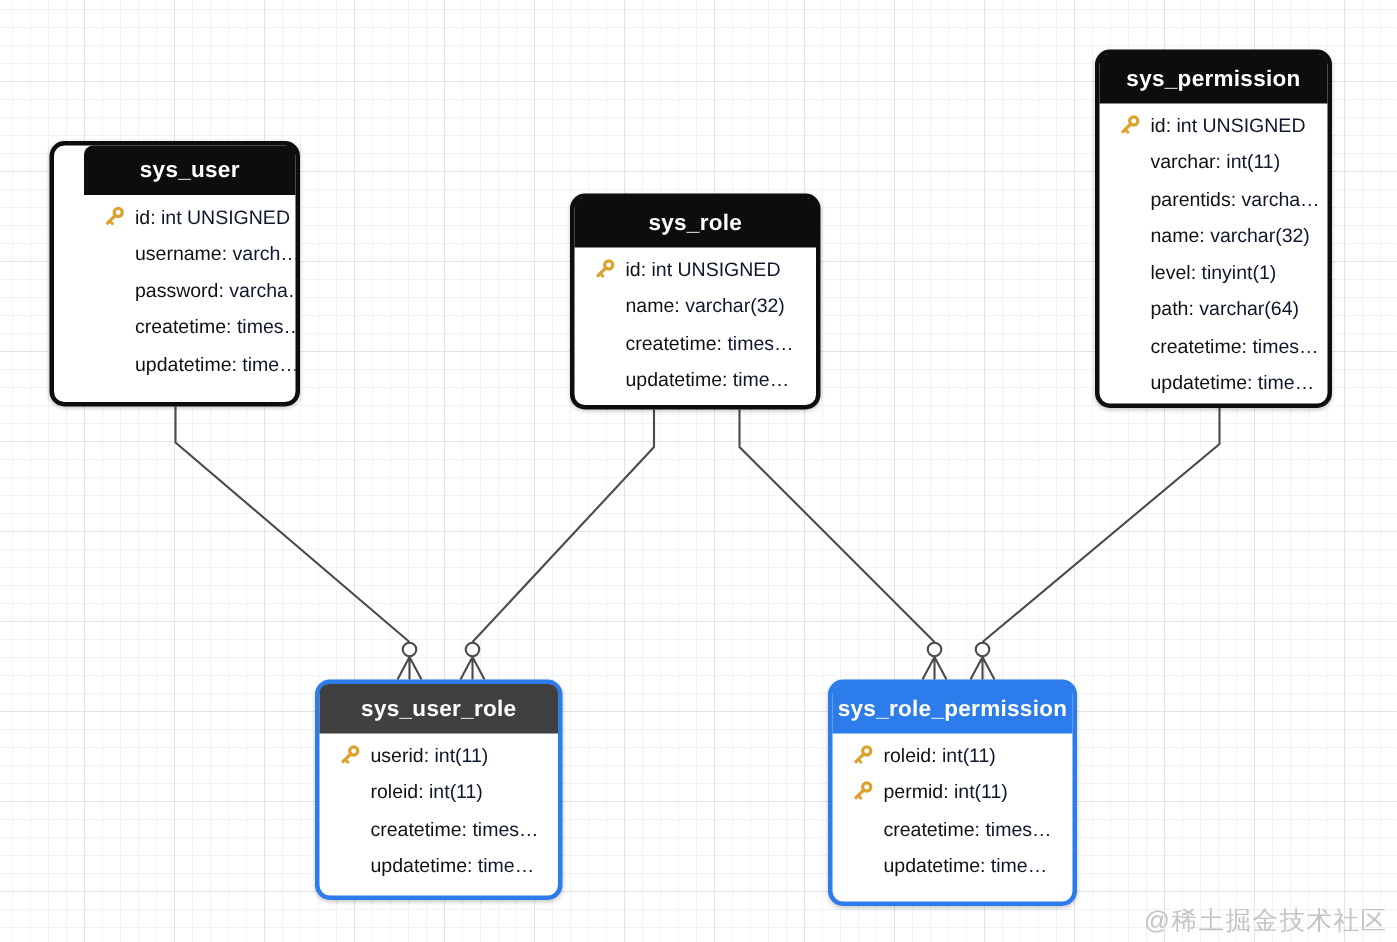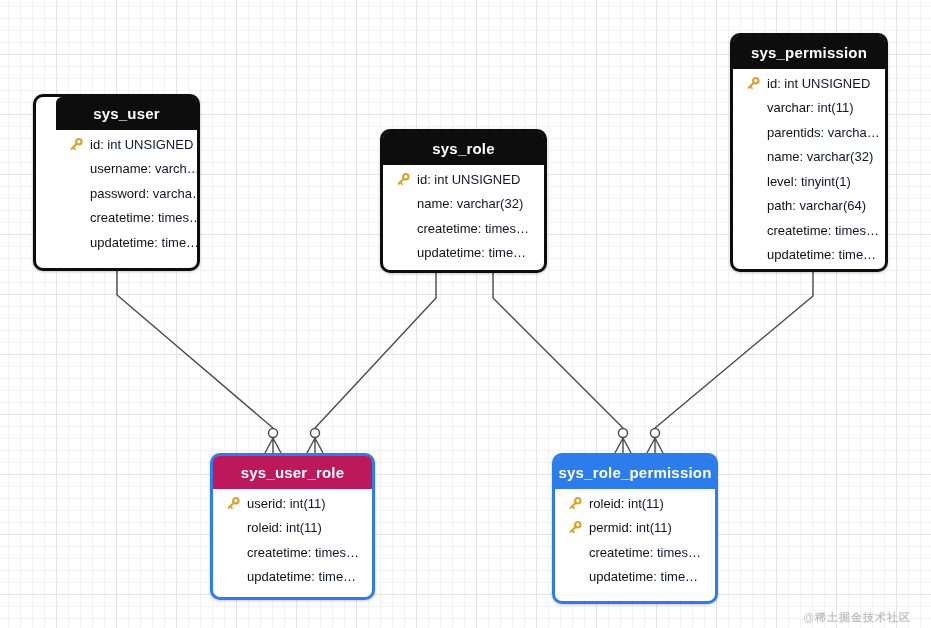--- a/index.html
+++ b/index.html
@@ -63,27 +63,26 @@
     margin-left: 12px;
     flex: 0 0 22px;
     display: flex;
     align-items: center;
   }
   .field-name { font-weight: normal; color: #111111; }
   .field-type { color: #0f172a; }
 
   #watermark {
     position: absolute;
-    right: 20px;
+    right: 6px;
     bottom: 3px;
-    font-size: 11px;
+    font-size: 17px;
     color: #c4c4c4;
     letter-spacing: 1px;
     user-select: none;
-    font-weight: bold;
   }
 </style>
 </head>
 <body>
 
 <div id="canvas">
   <svg id="conn-layer" xmlns="http://www.w3.org/2000/svg">
       <g stroke="#4a4a4a" stroke-width="1.4" fill="none">
         <path d="M117,271 L117,295 L273,428"></path>
         <circle cx="273" cy="433" r="4.5" fill="#ffffff"></circle>
@@ -218,21 +217,21 @@
             <span class="field-type">: times…</span>
           </div>
           <div class="field-row">
             <span class="key-slot"></span>
             <span class="field-name">updatetime</span>
             <span class="field-type">: time…</span>
           </div>
         </div>
       </div>
       <div class="table-card" style="left: 210px; top: 453px; width: 165px; height: 147px; border-color: rgb(45, 124, 236);">
-        <div class="table-header" style="background: #be185d;">sys_user_role</div>
+        <div class="table-header" style="background: #404040;">sys_user_role</div>
         <div class="table-body">
           <div class="field-row">
             <span class="key-slot">
               <svg width="16" height="15" viewBox="0 0 16 16">
                 <circle cx="11" cy="5" r="2.9" fill="none" stroke="#dda22e" stroke-width="2.3"></circle>
                 <path d="M8.9 7.1 L3.4 12.6" stroke="#dda22e" stroke-width="2.3" stroke-linecap="round" fill="none"></path>
                 <path d="M5 11 L6.9 12.9" stroke="#dda22e" stroke-width="2" stroke-linecap="round" fill="none"></path>
               </svg>
             </span>
             <span class="field-name">userid</span>

